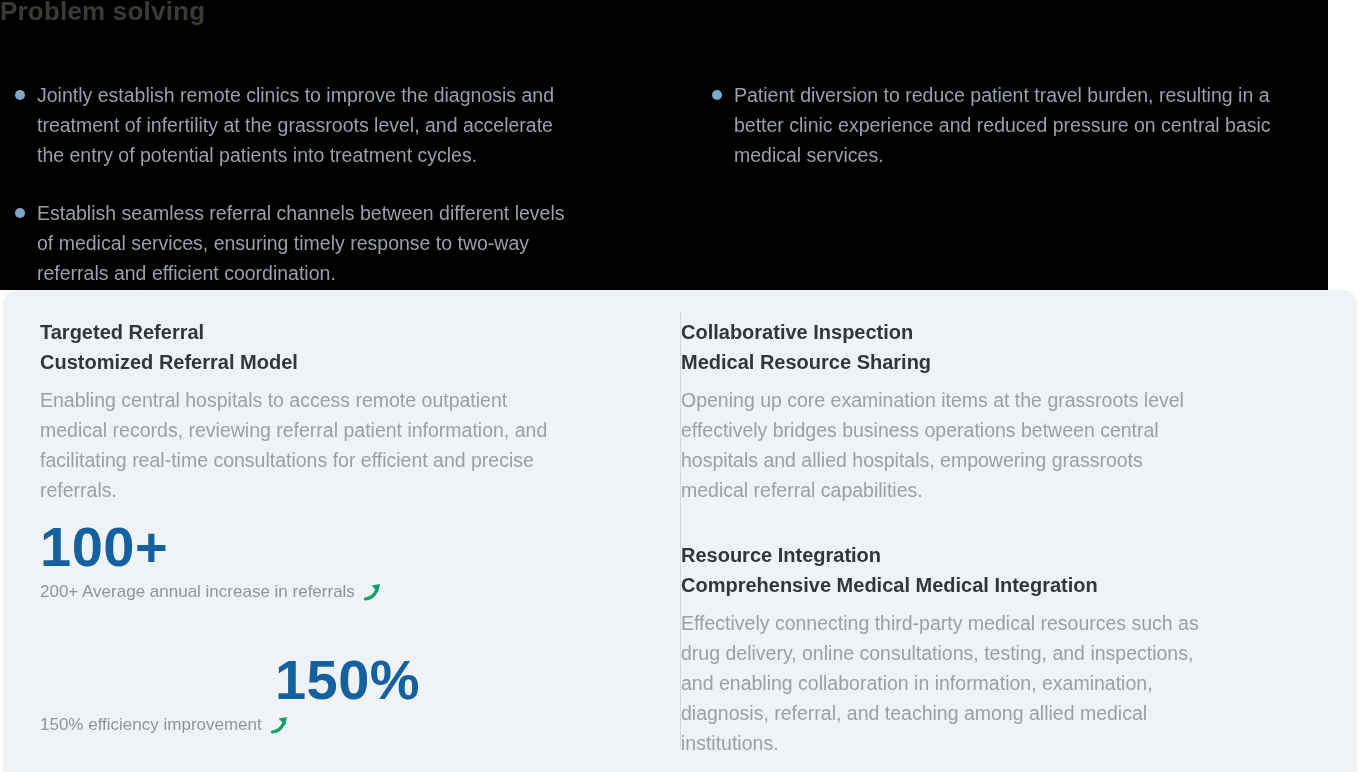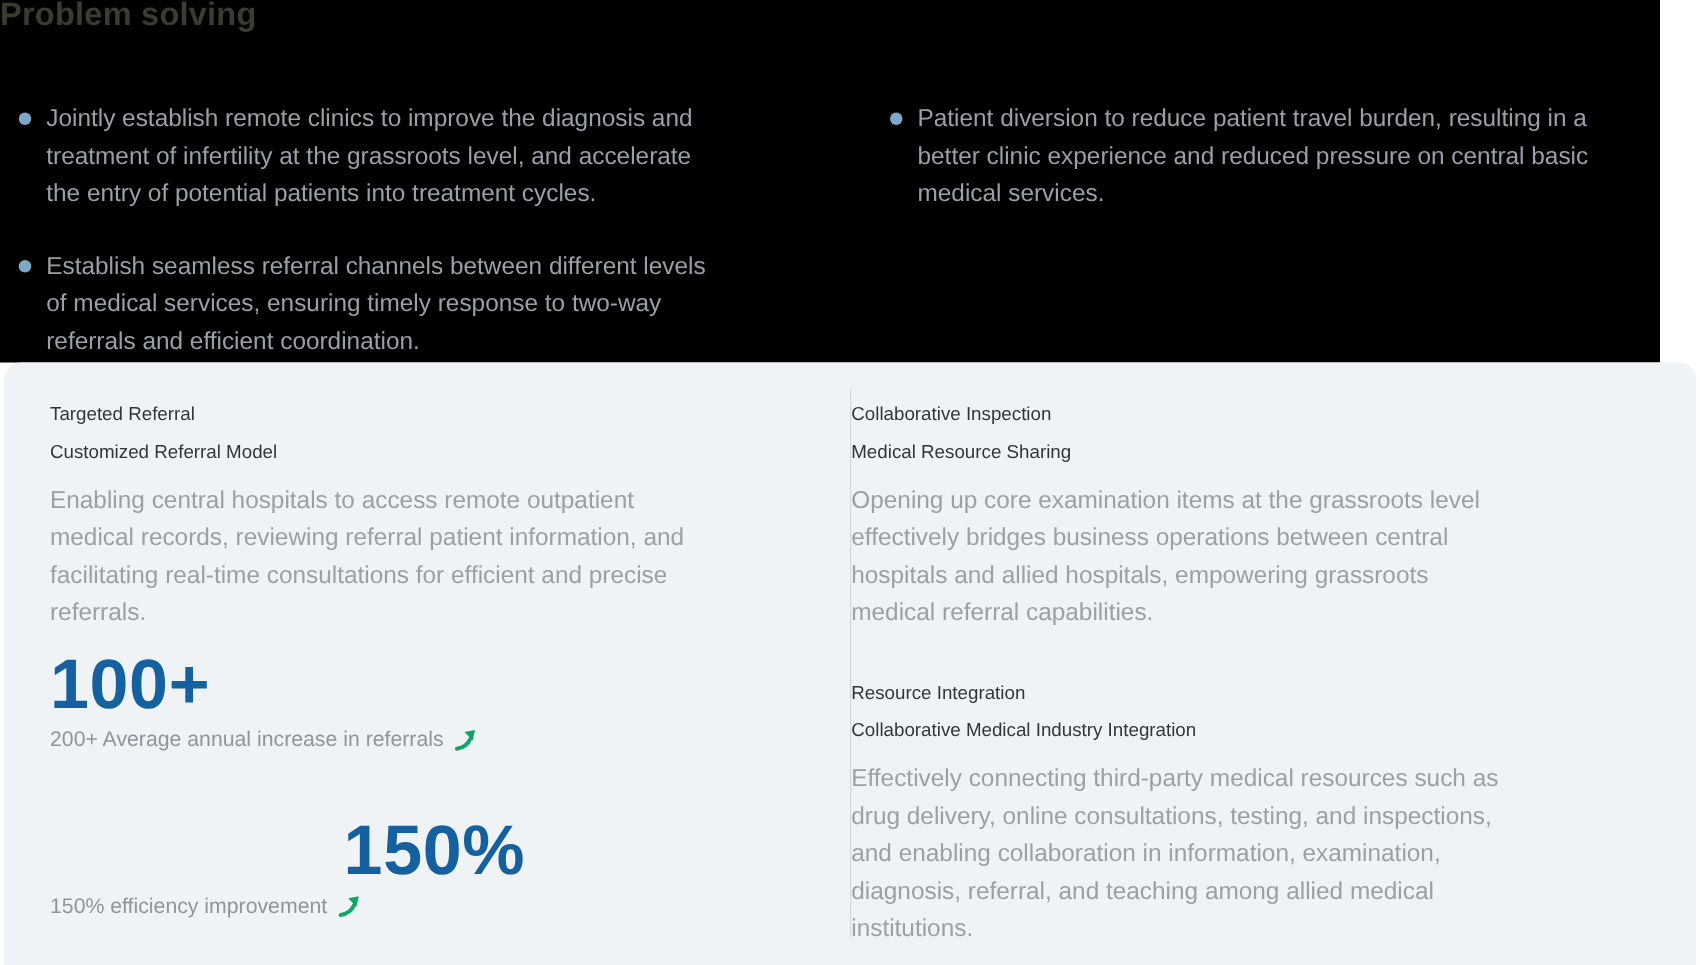--- a/index.html
+++ b/index.html
@@ -40,21 +40,21 @@
     background:#f0f3f6; border-radius:14px 14px 0 0;
   }
   .v-divider {
     position:absolute; left:677px; top:22px; width:1px; height:438px;
     background:#d5d9dc;
   }
   .card-col { position:absolute; top:27px; }
   .card-col.left  { left:37px;  width:615px; }
   .card-col.right { left:678px; width:618px; }
 
-  .card-heading { font-size:15px; font-weight:400; color:#31363a; line-height:30px; }
+  .card-heading { font-size:20px; font-weight:700; color:#31363a; line-height:30px; }
   .card-para {
     font-size:19.5px; color:#9aa0a5; line-height:30px;
     white-space:pre-line; margin-top:8px;
   }
   .section-2 { margin-top:35px; }
 
   .stat-block { margin-top:10px; }
   .stat-block.second { margin-top:46px;text-align:center; }
   .stat-value {
     font-size:56px; font-weight:600; color:#15619f; line-height:64px;
@@ -141,21 +141,21 @@
       </div>
       <p class="card-para">Opening up core examination items at the grassroots level
 effectively bridges business operations between central
 hospitals and allied hospitals, empowering grassroots
 medical referral capabilities.</p>
     </div>
 
     <div class="section-2">
       <div class="card-heading">
         <div>Resource Integration</div>
-        <div>Collaborative Medical Industry Integration</div>
+        <div>Comprehensive Medical Medical Integration</div>
       </div>
       <p class="card-para">Effectively connecting third-party medical resources such as
 drug delivery, online consultations, testing, and inspections,
 and enabling collaboration in information, examination,
 diagnosis, referral, and teaching among allied medical
 institutions.</p>
     </div>
   </div>
 </section>
 

